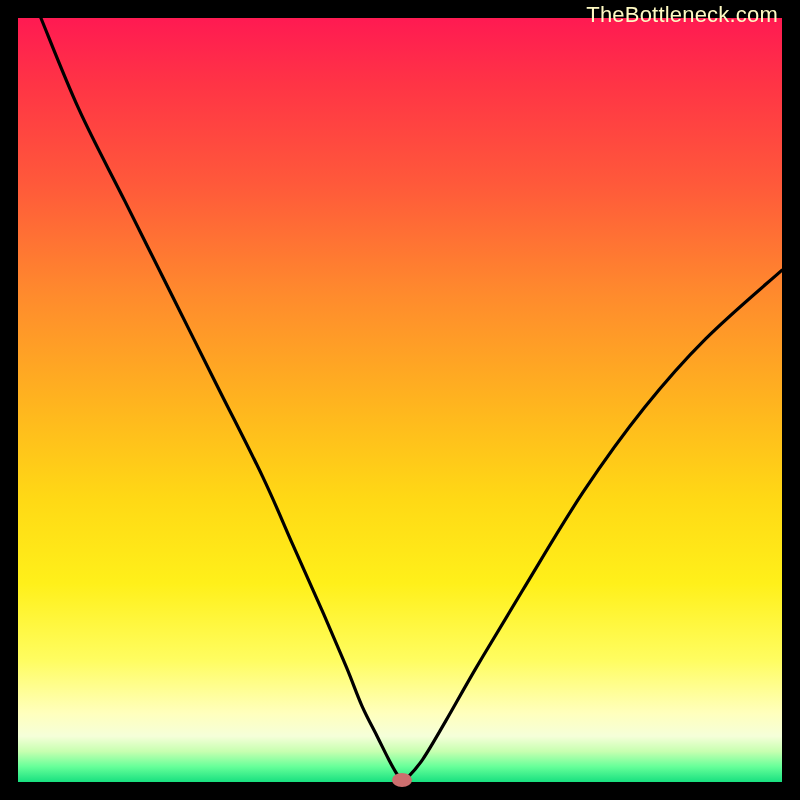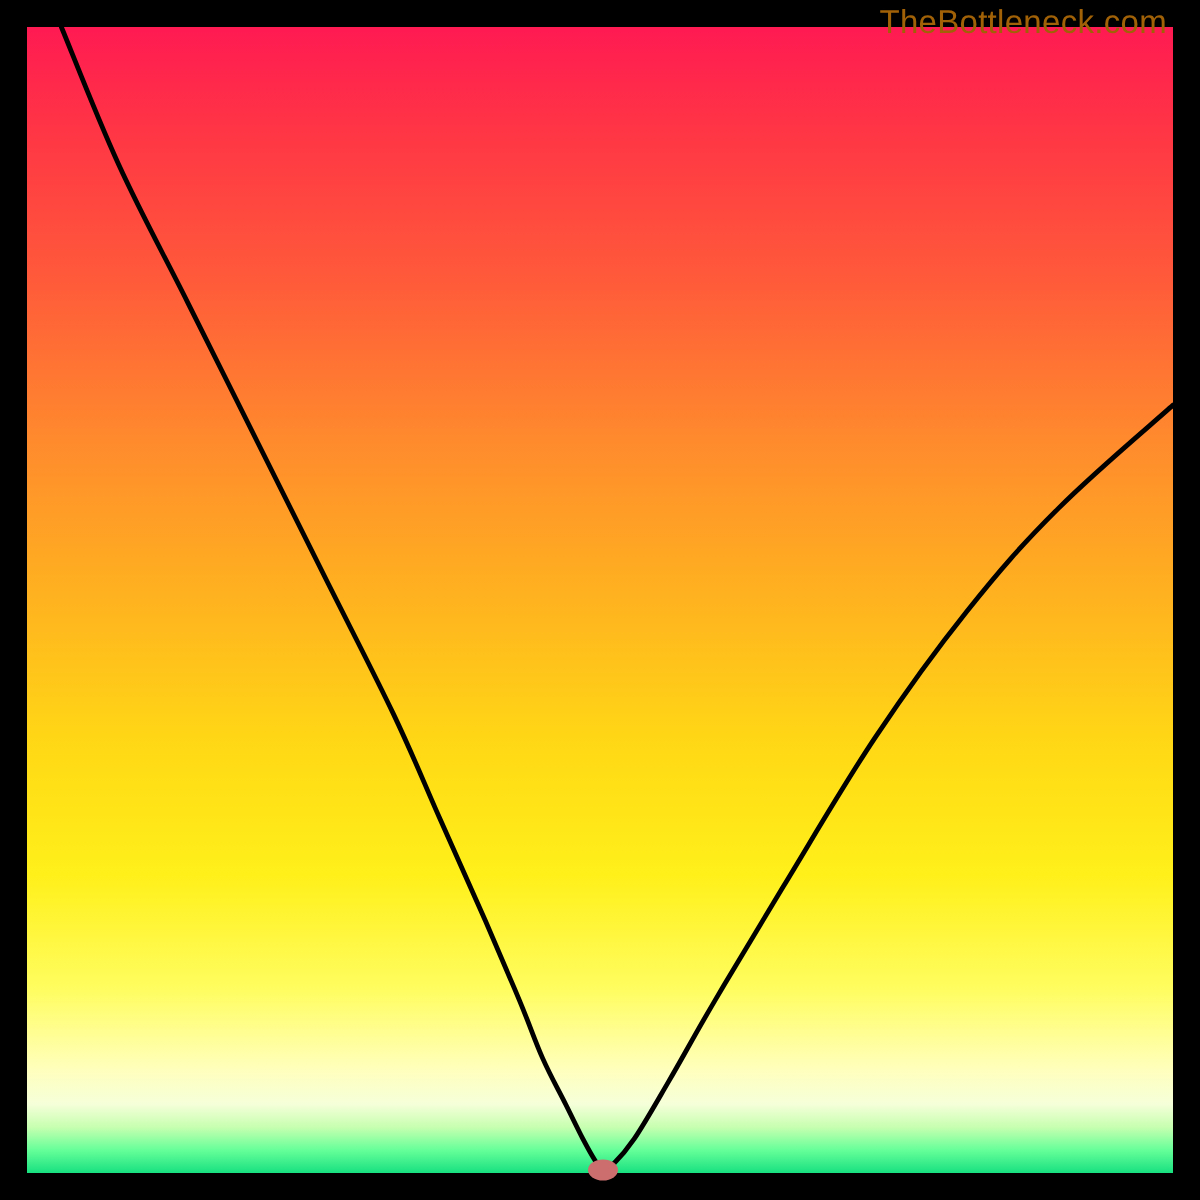--- a/index.html
+++ b/index.html
@@ -38,21 +38,21 @@
       #f5ffd9 94%,
       #c7ffb0 96%,
       #66ff99 98%,
       #18e080 100%
     );
   }
   .watermark {
     position: absolute;
     top: 2px;
     right: 22px;
-    color: #a16207;
+    color: #fef9c3;
     font-size: 22px;
     font-weight: 500;
     letter-spacing: 0.2px;
     user-select: none;
   }
   svg.curve {
     position: absolute;
     left: 18px;
     top: 18px;
     width: 764px;

